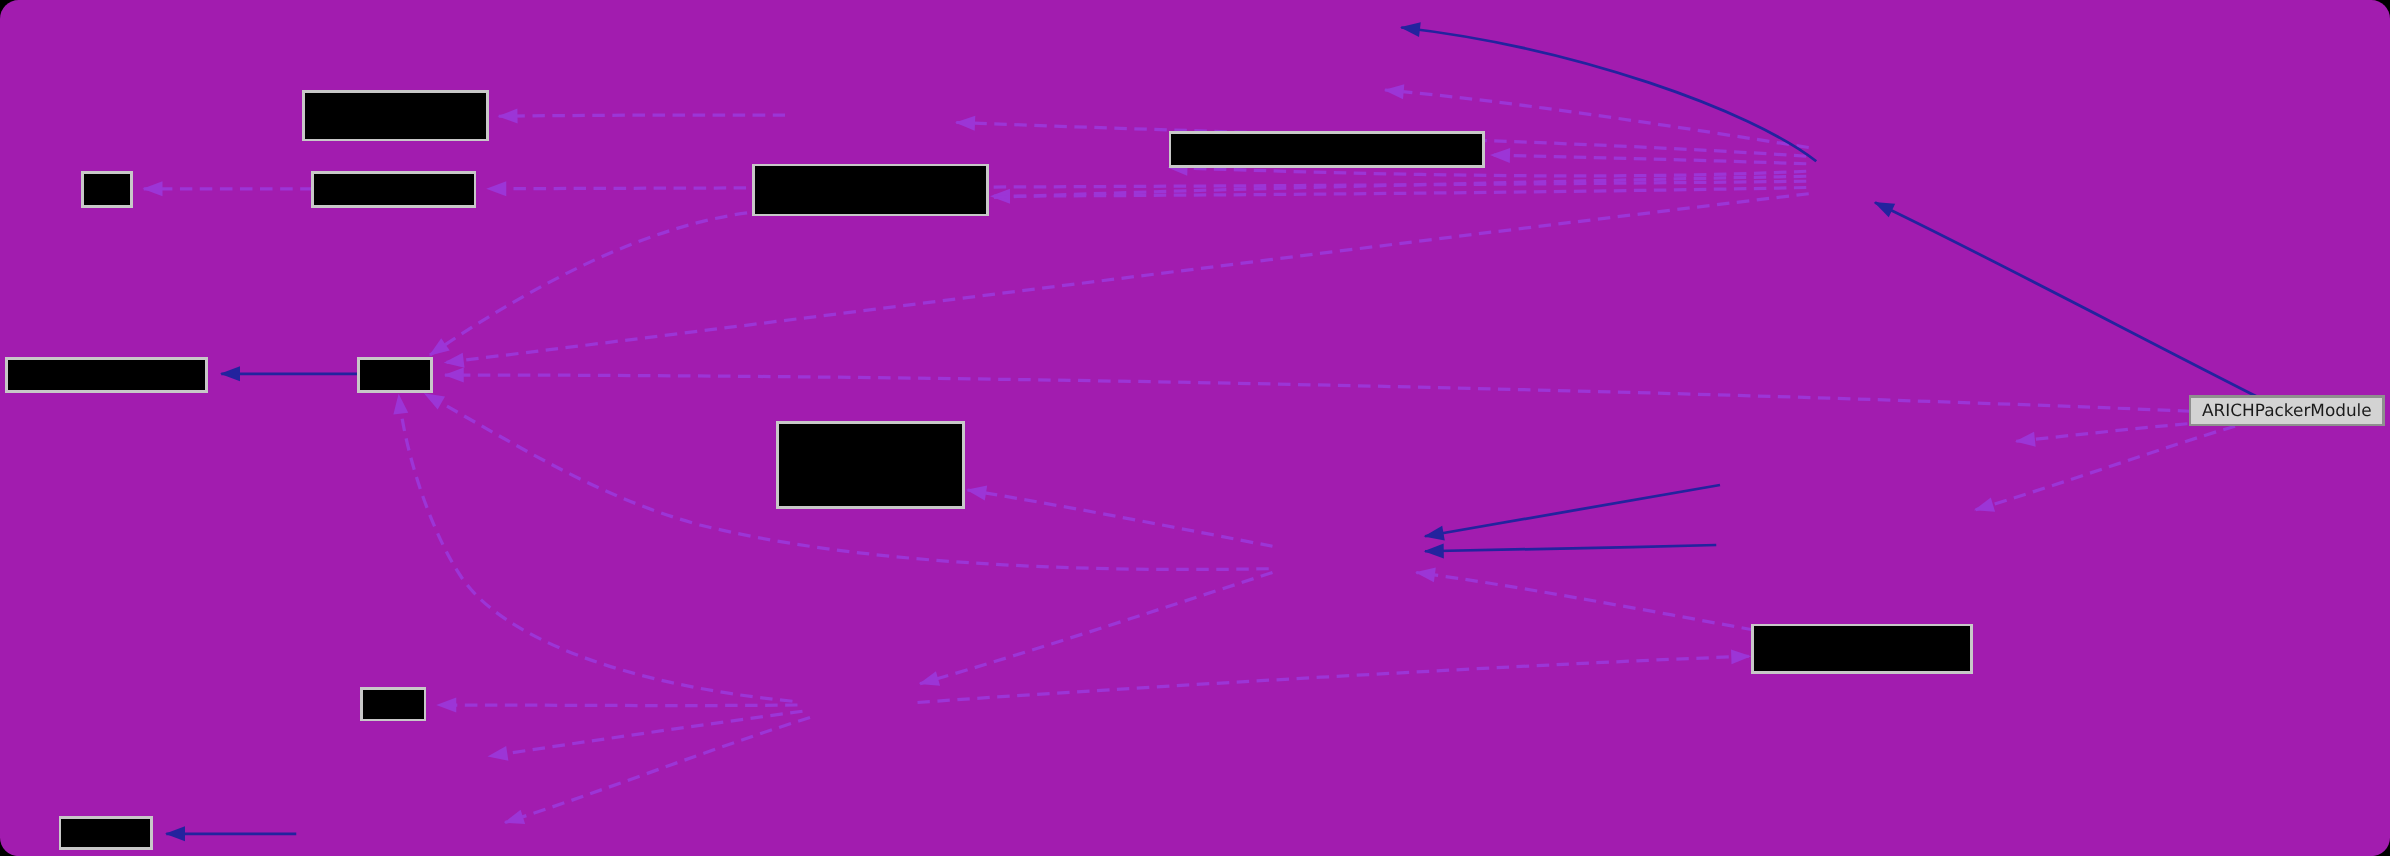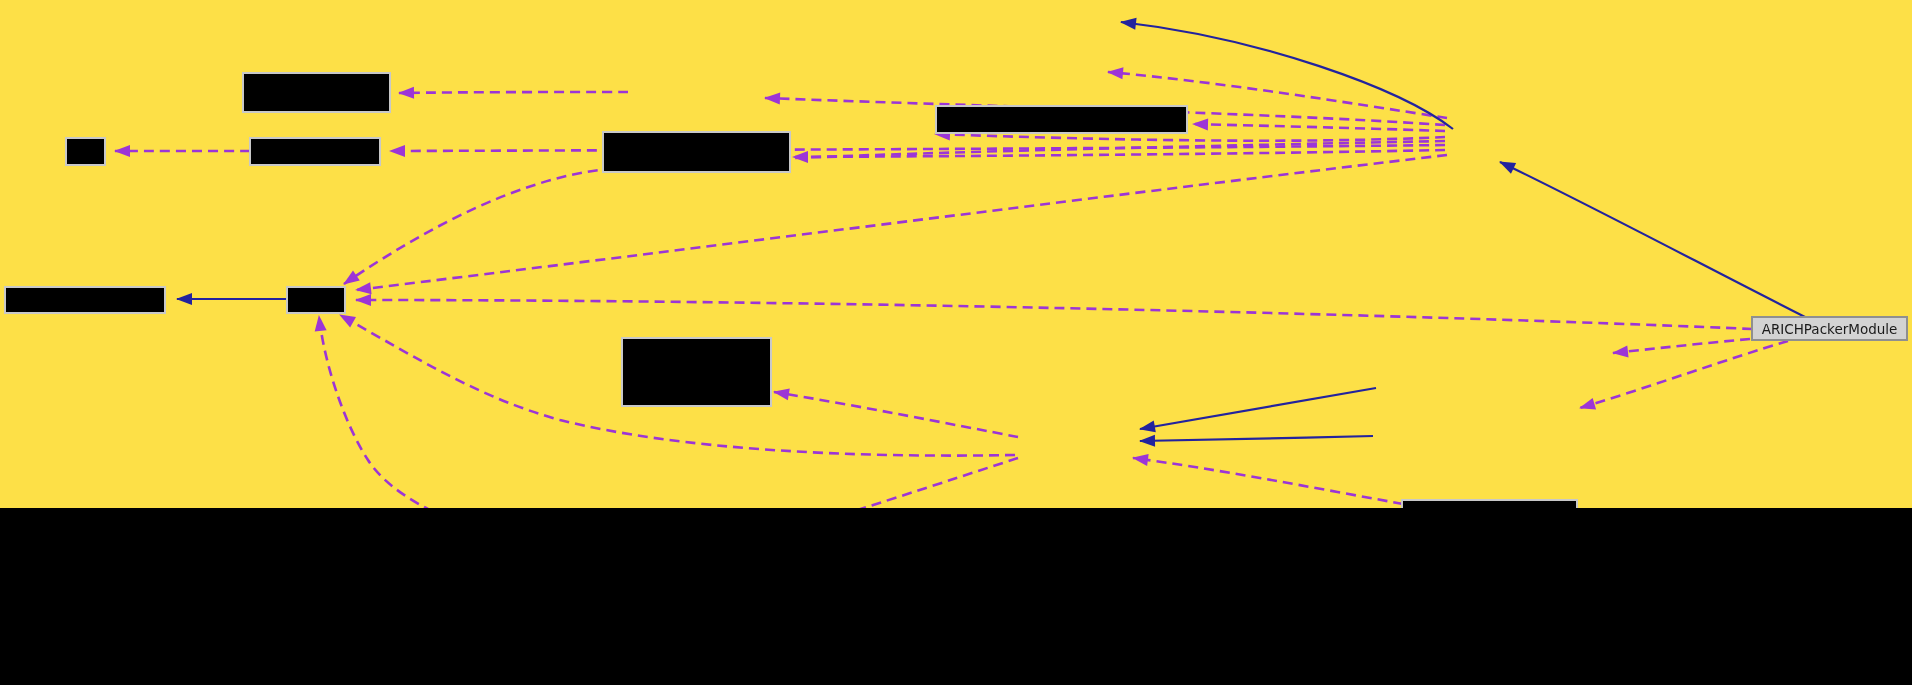--- a/index.html
+++ b/index.html
@@ -2,24 +2,25 @@
 <html><head>
 <meta charset="utf-8">
 <style>
   html, body {
     margin: 0;
     padding: 0;
     background: #000000;
   }
   .graph-wrap {
     width: 1912px;
-    height: 508px;
+    height: 685px;
     position: relative;
-    background: #fde047;
+    background: #a21caf;
     overflow: hidden;
+    border-radius: 15px;
   }
   svg { display: block; }
   .edge-dashed {
     fill: none;
     stroke-width: 2.6;
     stroke-dasharray: 10 6;
   }
   .edge-solid {
     fill: none;
     stroke-width: 2.2;

